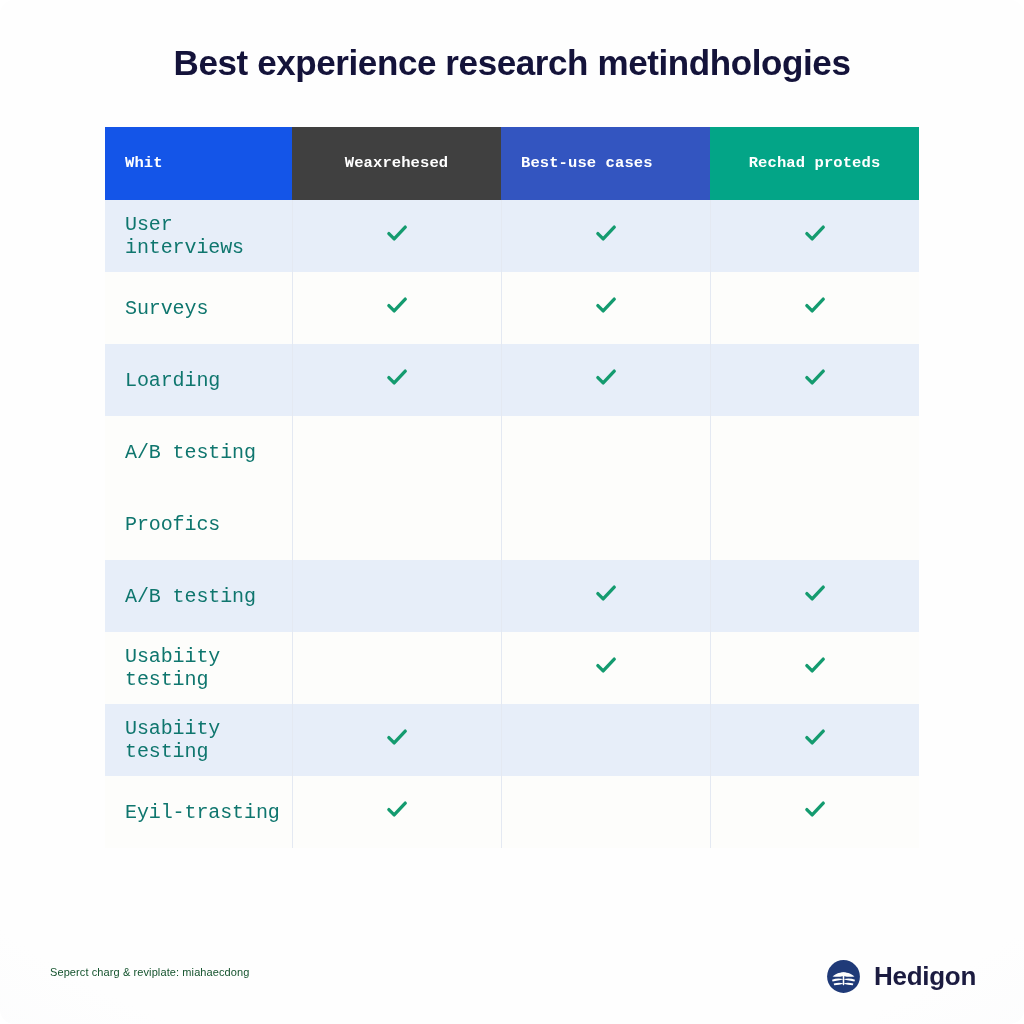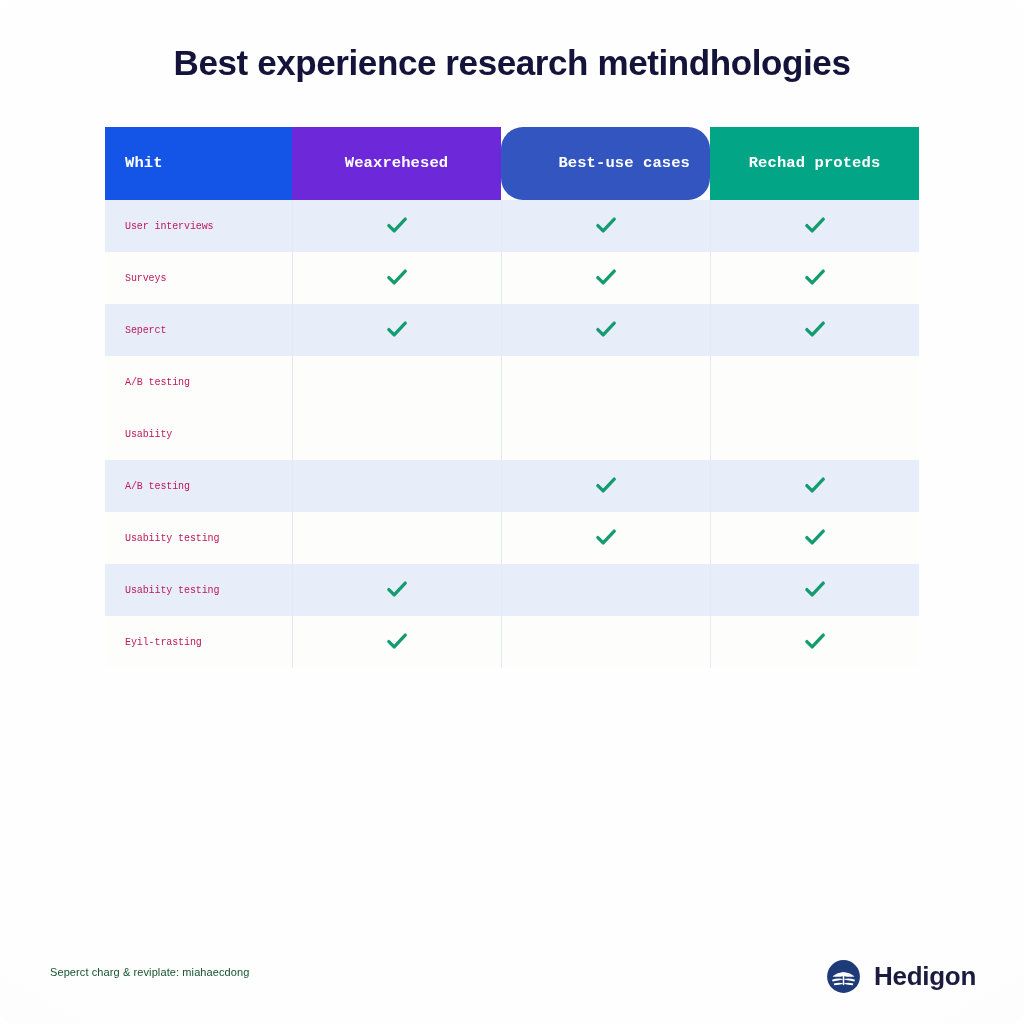--- a/index.html
+++ b/index.html
@@ -76,37 +76,36 @@
     letter-spacing: 0.1px;
     padding: 0 20px;
     border: none;
   }
 
   th.h-method {
     background: #1455e8;
     text-align: left;
   }
   th.h-col1 {
-    background: #6d28d9;
+    background: #404040;
     text-align: center;
   }
   th.h-col2 {
     background: #3355c0;
-    text-align: right;
-    border-radius: 22px;
+    text-align: left;
   }
   th.h-col3 {
     background: #03a587;
     text-align: center;
   }
 
   tbody td {
-    height: 52px;
-    font-size: 10px;
-    color: #be185d;
+    height: 72px;
+    font-size: 20px;
+    color: #0f766e;
     border-right: 1px solid #e4e9f2;
     vertical-align: middle;
   }
 
   tbody td.method {
     padding-left: 20px;
     text-align: left;
     letter-spacing: -0.1px;
   }
 
@@ -201,39 +200,39 @@
                   <path d="M4.5 12.6 L9.4 17.4 L19.6 6.6" fill="none" stroke="#149b6f" stroke-width="3.1" stroke-linecap="round" stroke-linejoin="round"></path>
                 </svg></span></td>
             <td class="mark"><span class="check"><svg viewBox="0 0 24 24" xmlns="http://www.w3.org/2000/svg">
                   <path d="M4.5 12.6 L9.4 17.4 L19.6 6.6" fill="none" stroke="#149b6f" stroke-width="3.1" stroke-linecap="round" stroke-linejoin="round"></path>
                 </svg></span></td>
             <td class="mark"><span class="check"><svg viewBox="0 0 24 24" xmlns="http://www.w3.org/2000/svg">
                   <path d="M4.5 12.6 L9.4 17.4 L19.6 6.6" fill="none" stroke="#149b6f" stroke-width="3.1" stroke-linecap="round" stroke-linejoin="round"></path>
                 </svg></span></td>
           </tr>
           <tr class="band-tint">
-            <td class="method">Seperct</td>
+            <td class="method">Loarding</td>
             <td class="mark"><span class="check"><svg viewBox="0 0 24 24" xmlns="http://www.w3.org/2000/svg">
                   <path d="M4.5 12.6 L9.4 17.4 L19.6 6.6" fill="none" stroke="#149b6f" stroke-width="3.1" stroke-linecap="round" stroke-linejoin="round"></path>
                 </svg></span></td>
             <td class="mark"><span class="check"><svg viewBox="0 0 24 24" xmlns="http://www.w3.org/2000/svg">
                   <path d="M4.5 12.6 L9.4 17.4 L19.6 6.6" fill="none" stroke="#149b6f" stroke-width="3.1" stroke-linecap="round" stroke-linejoin="round"></path>
                 </svg></span></td>
             <td class="mark"><span class="check"><svg viewBox="0 0 24 24" xmlns="http://www.w3.org/2000/svg">
                   <path d="M4.5 12.6 L9.4 17.4 L19.6 6.6" fill="none" stroke="#149b6f" stroke-width="3.1" stroke-linecap="round" stroke-linejoin="round"></path>
                 </svg></span></td>
           </tr>
           <tr class="band-plain">
             <td class="method">A/B testing</td>
             <td class="mark"></td>
             <td class="mark"></td>
             <td class="mark"></td>
           </tr>
           <tr class="band-plain">
-            <td class="method">Usabiity</td>
+            <td class="method">Proofics</td>
             <td class="mark"></td>
             <td class="mark"></td>
             <td class="mark"></td>
           </tr>
           <tr class="band-tint">
             <td class="method">A/B testing</td>
             <td class="mark"></td>
             <td class="mark"><span class="check"><svg viewBox="0 0 24 24" xmlns="http://www.w3.org/2000/svg">
                   <path d="M4.5 12.6 L9.4 17.4 L19.6 6.6" fill="none" stroke="#149b6f" stroke-width="3.1" stroke-linecap="round" stroke-linejoin="round"></path>
                 </svg></span></td>

